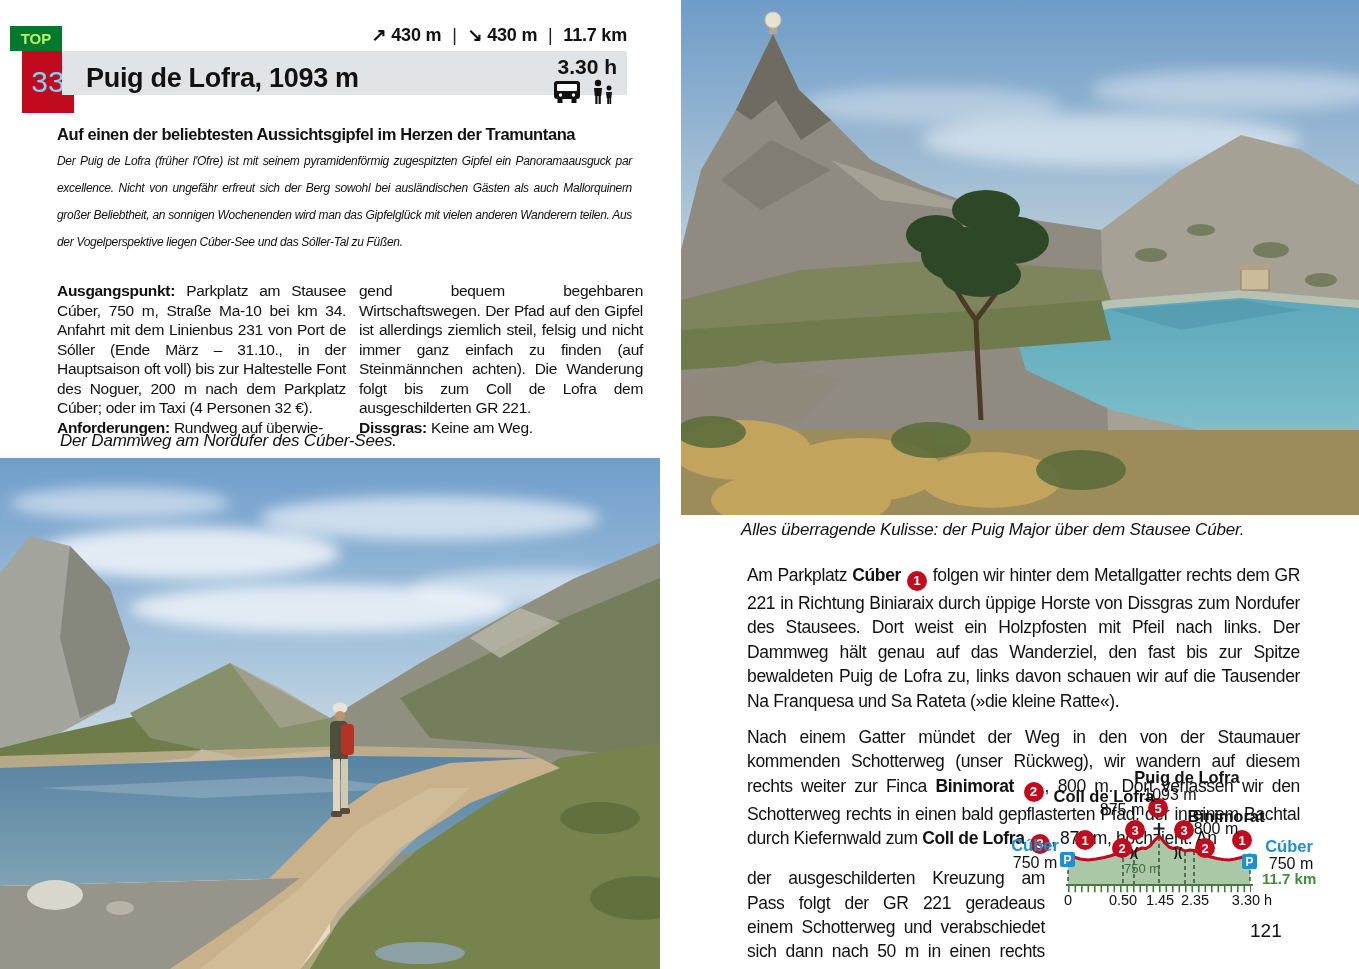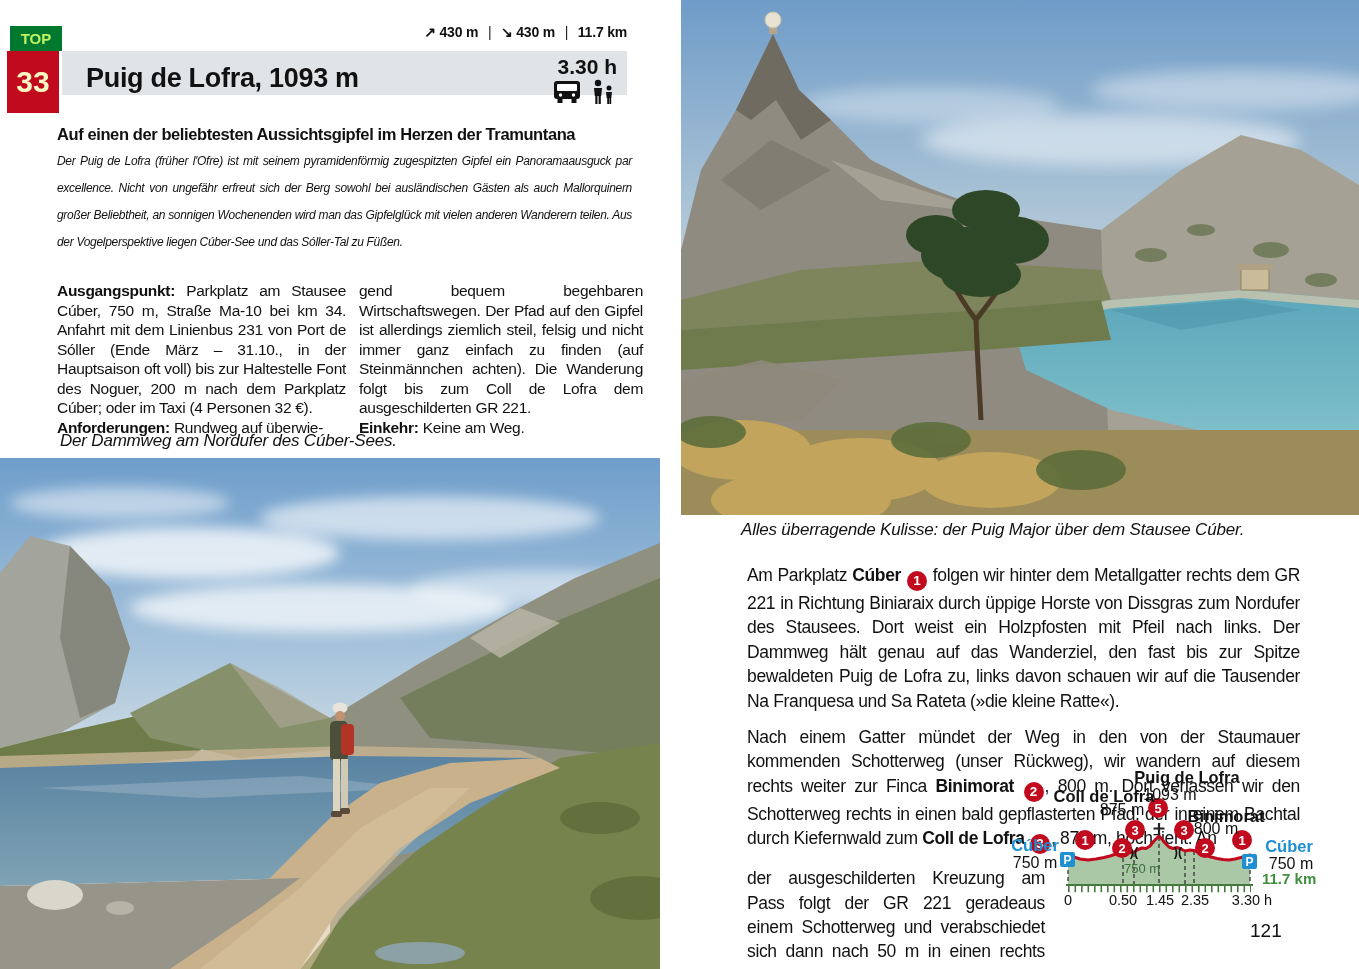--- a/index.html
+++ b/index.html
@@ -5,27 +5,27 @@
   :root{
     --red:#c20a1e; --green:#00792f; --graybar:#e1e4e6; --blue:#1e8fd0;
     --axisgreen:#447a3c; --kmgreen:#3f8f3f; --fillgreen:#a5c4a1;
   }
   html,body{margin:0;padding:0;background:#fff;}
   .page{position:relative;width:1359px;height:969px;background:#fff;overflow:hidden;
         font-family:"Liberation Sans",sans-serif;color:#111;}
   
   .top-badge{position:absolute;left:10px;top:26px;width:52px;height:25px;background:var(--green);
              color:#bef264;font-weight:bold;font-size:15px;display:flex;align-items:center;justify-content:center;}
-  .tour-box{position:absolute;left:7px;top:51px;width:52px;height:62px;background:var(--red);
-            color:#fef9c3;font-weight:bold;font-size:30px;display:flex;align-items:center;justify-content:center;}
+  .tour-box{position:absolute;left:22px;top:51px;width:52px;height:62px;background:var(--red);
+            color:#7dd3fc;font-weight:normal;font-size:30px;display:flex;align-items:center;justify-content:center;}
   .gray-bar{position:absolute;left:62px;top:51px;width:565px;height:44px;background:var(--graybar);}
   .title{position:absolute;left:24px;top:12px;font-weight:bold;font-size:27px;letter-spacing:-0.3px;white-space:nowrap;}
   .duration{position:absolute;right:10px;top:4px;font-weight:bold;font-size:21px;}
   .hdr-icons{position:absolute;right:10px;top:28px;display:flex;gap:6px;align-items:flex-end;}
-  .stats{position:absolute;left:330px;top:24px;width:297px;text-align:right;font-size:14px;font-weight:bold;
+  .stats{position:absolute;left:330px;top:24px;width:297px;text-align:right;font-size:18px;font-weight:bold;
          letter-spacing:-0.2px;white-space:nowrap;}
   .stats .bar{margin:0 6px;font-weight:normal;color:#222;}
   
   .headline{position:absolute;left:57px;top:125px;width:577px;font-weight:bold;font-size:16.5px;
             letter-spacing:-0.4px;white-space:nowrap;}
   .teaser{position:absolute;left:57px;top:148px;width:575px;font-style:italic;font-size:12px;line-height:27px;
           letter-spacing:-0.3px;text-align:justify;}
   
   .info-left{position:absolute;left:57px;top:281px;width:289px;font-size:15.5px;line-height:19.5px;
              letter-spacing:-0.3px;text-align:justify;}
@@ -110,21 +110,21 @@
   <div class="teaser">Der Puig de Lofra (früher l'Ofre) ist mit seinem pyramidenförmig zugespitzten Gipfel ein Panoramaausguck par excellence. Nicht von ungefähr erfreut sich der Berg sowohl bei ausländischen Gästen als auch Mallorquinern großer Beliebtheit, an sonnigen Wochenenden wird man das Gipfelglück mit vielen anderen Wanderern teilen. Aus der Vogelperspektive liegen Cúber-See und das Sóller-Tal zu Füßen.</div>
 
   <div class="info-left">
     <p><b>Ausgangspunkt:</b>
        <span>Parkplatz am Stausee Cúber, 750 m, Straße Ma-10 bei km 34. Anfahrt mit dem Linienbus 231 von Port de Sóller (Ende März – 31.10., in der Hauptsaison oft voll) bis zur Haltestelle Font des Noguer, 200 m nach dem Parkplatz Cúber; oder im Taxi (4 Personen 32 €).</span></p>
     <p><b>Anforderungen:</b>
        <span>Rundweg auf überwie-</span></p>
   </div>
   <div class="info-right">
     <p><span>gend bequem begehbaren Wirtschaftswegen. Der Pfad auf den Gipfel ist allerdings ziemlich steil, felsig und nicht immer ganz einfach zu finden (auf Steinmännchen achten). Die Wanderung folgt bis zum Coll de Lofra dem ausgeschilderten GR 221.</span></p>
-    <p><b>Einkehr:</b>
+    <p><b>Dissgras:</b>
        <span>Keine am Weg.</span></p>
   </div>
 
   <div class="cap-left">Der Dammweg am Nordufer des Cúber-Sees.</div>
 
   <div class="photo-left">
     <svg width="660" height="511" viewBox="0 0 660 511">
       <defs>
         <linearGradient id="skyL" x1="0" y1="0" x2="0" y2="1">
           <stop offset="0" stop-color="#6f9ecb"></stop>

